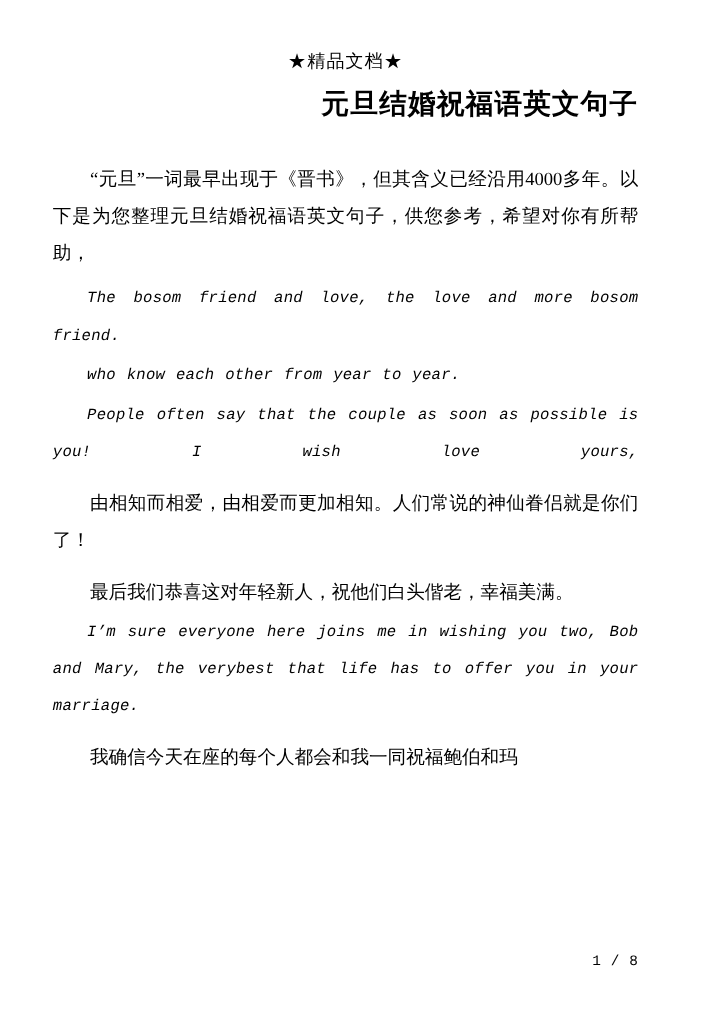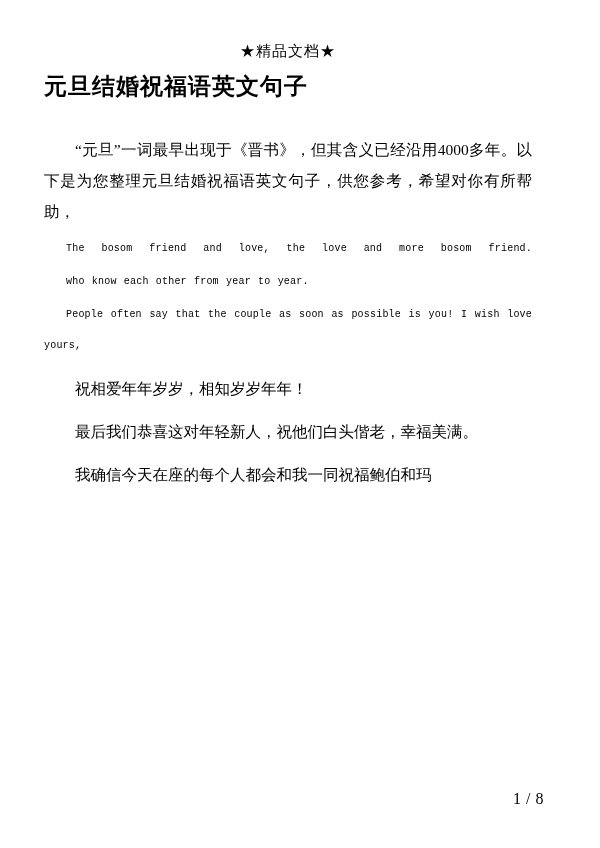--- a/index.html
+++ b/index.html
@@ -23,59 +23,60 @@
     background: #ffffff;
   }
   .doc-banner {
     text-align: center;
     font-size: 15px;
     letter-spacing: 1px;
     margin: 8px 0 6px 0;
     font-family: "Liberation Serif", "DejaVu Serif", serif;
   }
   .doc-title {
-    text-align: left;
+    text-align: right;
     font-size: 23px;
     font-weight: bold;
     letter-spacing: 1px;
     margin: 10px 0 32px 0;
   }
   .para {
     font-size: 15.5px;
     line-height: 31px;
     text-align: justify;
     text-justify: inter-ideograph;
     margin: 12px 0 2px 0;
   }
   .indent {
     text-indent: 2em;
   }
   .en {
     font-family: "Liberation Mono", "DejaVu Sans Mono", monospace;
-    font-size: 10px;
+    font-size: 13px;
     line-height: 31px;
     letter-spacing: 0.2px;
     text-align: justify;
     margin: 0 0 2px 0;
     word-spacing: 1px;
+    font-style: italic;
   }
   .en.indent {
     text-indent: 2.2em;
   }
   .en.justify-stretch {
     text-align: justify;
     text-align-last: justify;
   }
   .spacer-xs { height: 2px; }
   .footer {
     position: absolute;
-    right: 32px;
+    right: 44px;
     bottom: 40px;
-    font-size: 16px;
-    font-family: Liberation Serif, serif;
+    font-size: 12px;
+    font-family: Liberation Mono, monospace;
     letter-spacing: 0.5px;
   }
 </style>
 </head>
 <body>
 
 <div class="page">
 
   <div class="doc-banner">★精品文档★</div>
 
@@ -87,24 +88,25 @@
 
 
   <div class="spacer-xs"></div>
 
   <p class="en indent justify-stretch">The bosom friend and love, the love and more bosom friend.</p>
 
   <p class="en indent">who know each other from year to year.</p>
 
   <p class="en indent justify-stretch">People often say that the couple as soon as possible is you! I wish love yours,</p>
 
+  <p class="para indent">由相知而相爱，由相爱而更加相知。人们常说的神仙眷侣就是你们了！</p>
 
-  <p class="para indent">祝相爱年年岁岁，相知岁岁年年！</p>
 
 
   <p class="para indent">最后我们恭喜这对年轻新人，祝他们白头偕老，幸福美满。</p>
 
+  <p class="en indent justify-stretch">I’m sure everyone here joins me in wishing you two, Bob and Mary, the verybest that life has to offer you in your marriage.</p>
 
   <p class="para indent">我确信今天在座的每个人都会和我一同祝福鲍伯和玛</p>
 
   <div class="footer">1 / 8</div>
 
 </div>
 
 </body></html>

